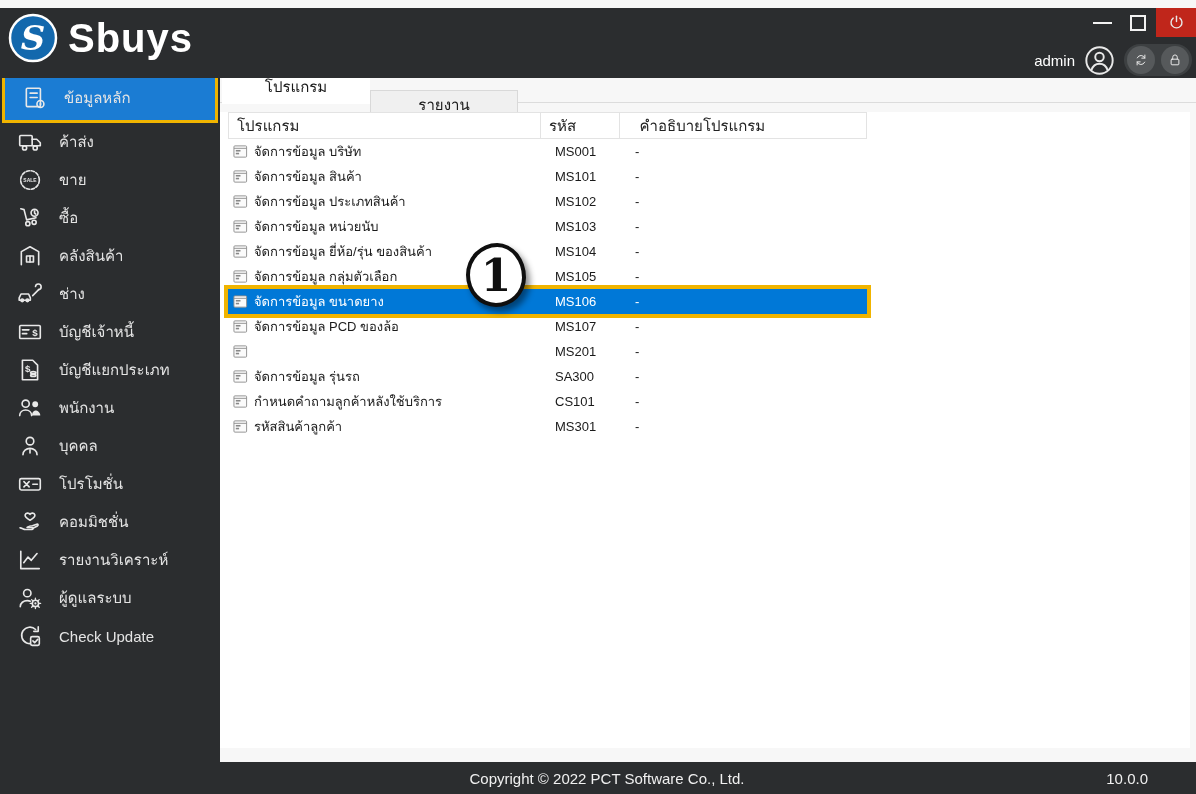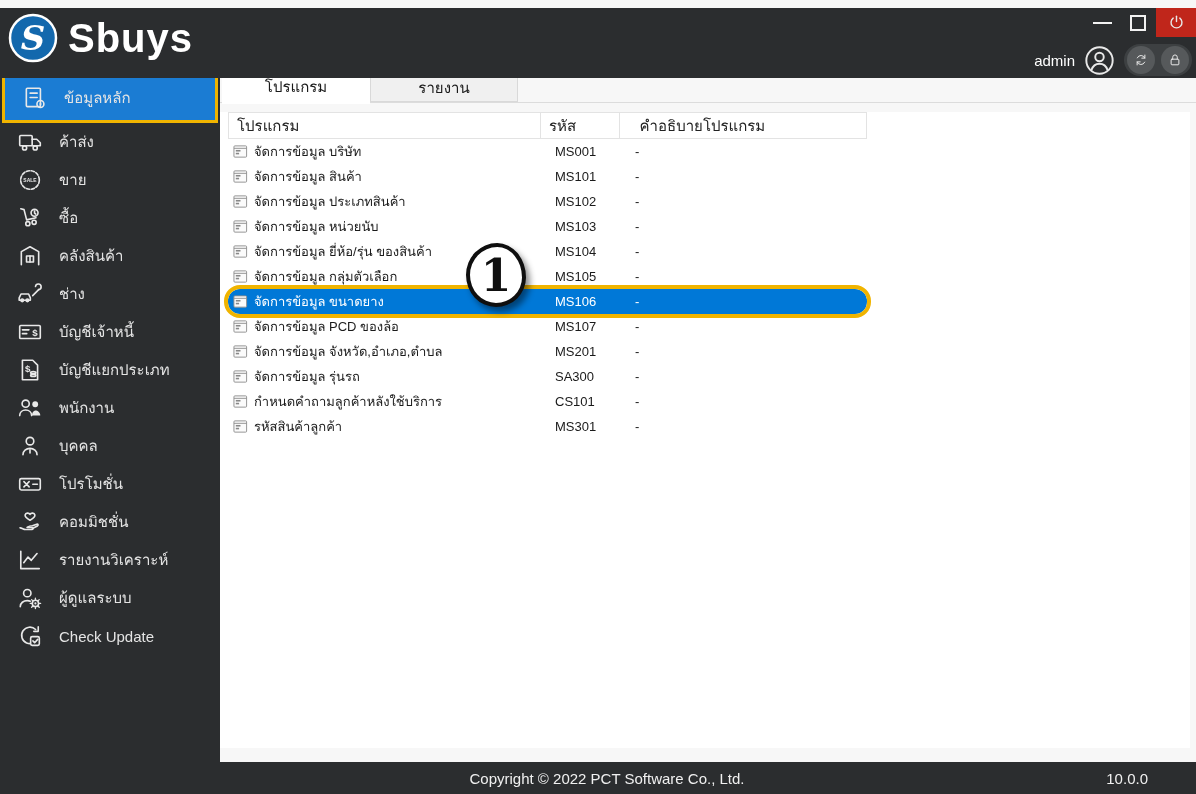--- a/index.html
+++ b/index.html
@@ -37,34 +37,34 @@
   .side-item { height:38px; display:flex; align-items:center; padding-left:17px; cursor:pointer; }
   .side-item .sicon { width:26px; height:26px; flex-shrink:0; }
   .side-label { color:#e4e4e4; font-size:15px; margin-left:16px; white-space:nowrap; }
   .side-item.sel { height:50px; margin:0 2px; background:var(--accent-blue,#1b7cd3); border:3px solid var(--highlight-yellow,#f0b400); }
 
   
   .content { position:absolute; top:70px; left:220px; right:0; bottom:32px; background:#f7f7f7; }
   .tabs { display:flex; height:33px; padding-left:2px; background:#f7f7f7; border-bottom:1px solid #dcdcdc; }
   .tab { width:148px; display:flex; align-items:center; justify-content:center; font-size:15px; color:#1a1a1a; cursor:pointer; }
   .tab.active { background:#fff; height:34px; margin-bottom:-1px; }
-  .tab:not(.active) { background:#f0f0f0; border:1px solid #d9d9d9; height:29px; margin-top:3px; }
+  .tab:not(.active) { background:#f0f0f0; border:1px solid #d9d9d9; height:29px; margin-top:20px; }
   .panel { position:absolute; left:0; right:6px; top:42px; bottom:14px; background:#fff; }
 
   .table { margin:0 0 0 8px; width:639px; }
   .thead { display:flex; height:27px; border-top:1px solid #e3e3e3; border-bottom:1px solid #e3e3e3; border-left:1px solid #e3e3e3; }
   .th { display:flex; align-items:center; padding-left:8px; font-size:15px; color:#222; border-right:1px solid #e3e3e3; }
   .th.c1 { width:318px; } .th.c2 { width:80px; } .th.c3 { width:240px;margin-left:12px; }
   .trow { display:flex; height:25px; align-items:center; font-size:13px; cursor:pointer; }
   .cell { display:flex; align-items:center; height:100%; }
   .cell.c1 { width:319px; padding-left:5px; gap:6px; }
   .cell.c2 { width:80px; padding-left:8px; }
   .cell.c3 { width:240px; padding-left:8px; }
   .doc-ico { width:15px; height:15px; flex-shrink:0; }
-  .trow.sel { background:var(--selection-blue,#0078d7); color:#fff; outline:4px solid var(--highlight-yellow,#f0b400); position:relative; z-index:5;border-radius:12px; }
+  .trow.sel { background:var(--selection-blue,#0078d7); color:#fff; outline:4px solid var(--highlight-yellow,#f0b400); position:relative; z-index:5; }
 
   
   .callout {
     position:absolute; left:466px; top:243px; width:60px; height:64px; z-index:20;
     background:#fff; border:4px solid #0f0f0f;
     border-radius: 52% 48% 50% 50% / 50% 54% 46% 50%;
     box-shadow: 4px 5px 6px rgba(0,0,0,0.45);
     display:flex; align-items:center; justify-content:center;
     font-family:"DejaVu Serif", serif; font-weight:bold; font-size:44px; color:#0f0f0f;
   }
@@ -492,21 +492,20 @@
             <div class="cell c3">
               <span>-</span>
             </div>
           </div>
 
           <div class="trow">
             <div class="cell c1">
               <svg class="doc-ico">
                 <use href="#sym-program-doc-icon"></use>
               </svg>
-              <span>จัดการข้อมูล จังหวัด,อำเภอ,ตำบล</span>
             </div>
             <div class="cell c2">
               <span>MS201</span>
             </div>
             <div class="cell c3">
               <span>-</span>
             </div>
           </div>
 
           <div class="trow">

